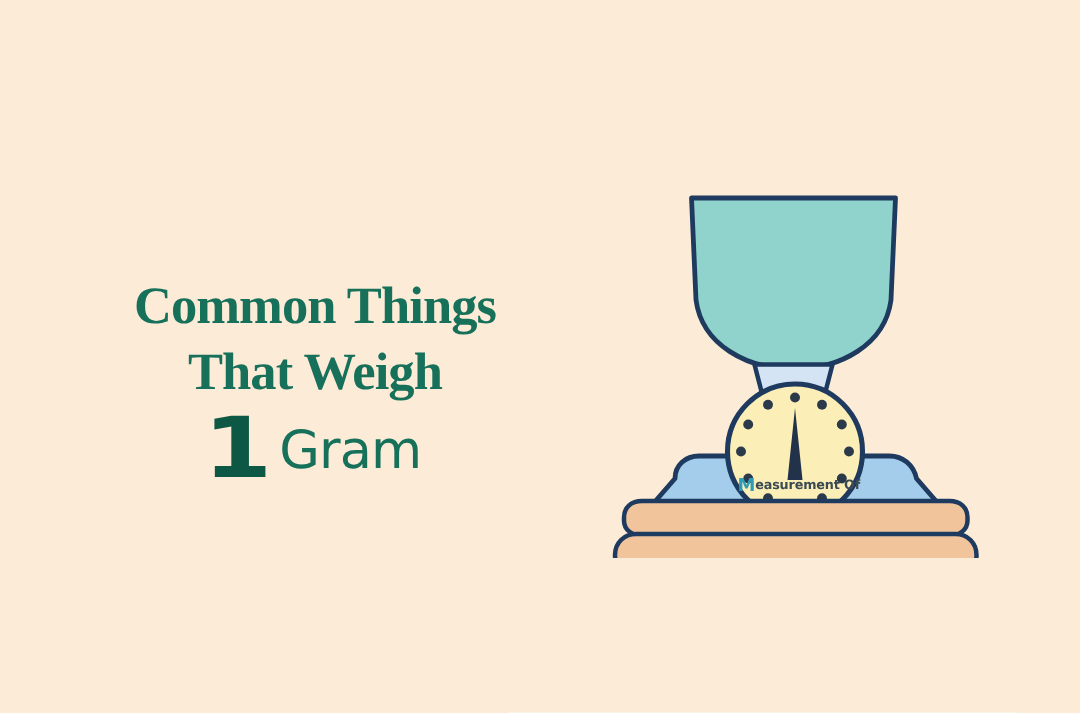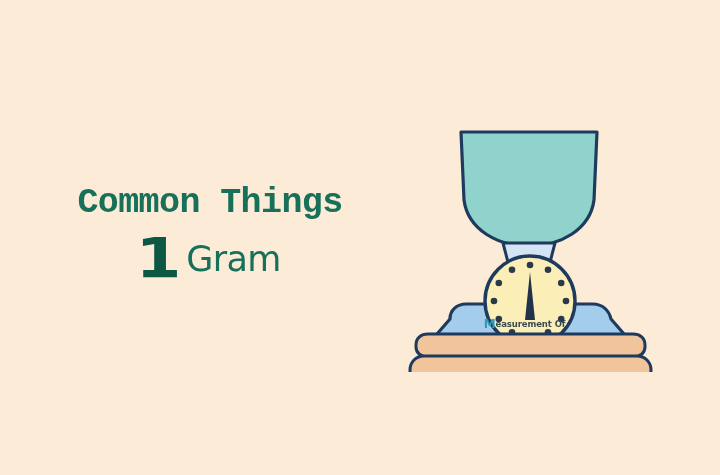--- a/index.html
+++ b/index.html
@@ -24,21 +24,21 @@
   #headline {
     position: absolute;
     left: 76px;
     top: 186px;
     width: 268px;
     text-align: center;
     line-height: 1.0;
     user-select: none;
   }
   .head-line {
-    font-family: Liberation Mono, monospace;
+    font-family: Liberation Serif, serif;
     font-weight: bold;
     font-size: 35px;
     letter-spacing: -0.6px;
     color: #17715A;
     white-space: nowrap;
     margin: 0;
   }
   #line-1 { margin-bottom: 9px; }
   #line-2 { margin-bottom: 7px; }
 
@@ -76,21 +76,21 @@
     width: 265px;
     height: 260px;
   }
   #scale-illustration svg {
     display: block;
     width: 265px;
     height: 260px;
   }
   #brand-text {
     position: absolute;
-    left: 392px;
+    left: 400px;
     top: 319px;
     width: 265px;
     text-align: center;
     font-family: "DejaVu Sans", sans-serif;
     font-size: 8.5px;
     font-weight: bold;
     letter-spacing: -0.1px;
     color: #3C4A52;
     user-select: none;
     white-space: nowrap;
@@ -103,20 +103,21 @@
     vertical-align: -1px;
   }
 </style>
 </head>
 <body>
 
 <div id="poster">
 
   <div id="headline">
     <div class="head-line" id="line-1">Common Things</div>
+    <div class="head-line" id="line-2">That Weigh</div>
     <div id="line-3">
       <span id="big-number">1</span><span id="gram-word">Gram</span>
     </div>
   </div>
 
   <div id="scale-illustration">
     <svg viewBox="0 0 265 260" xmlns="http://www.w3.org/2000/svg">
 
       <g>
 

